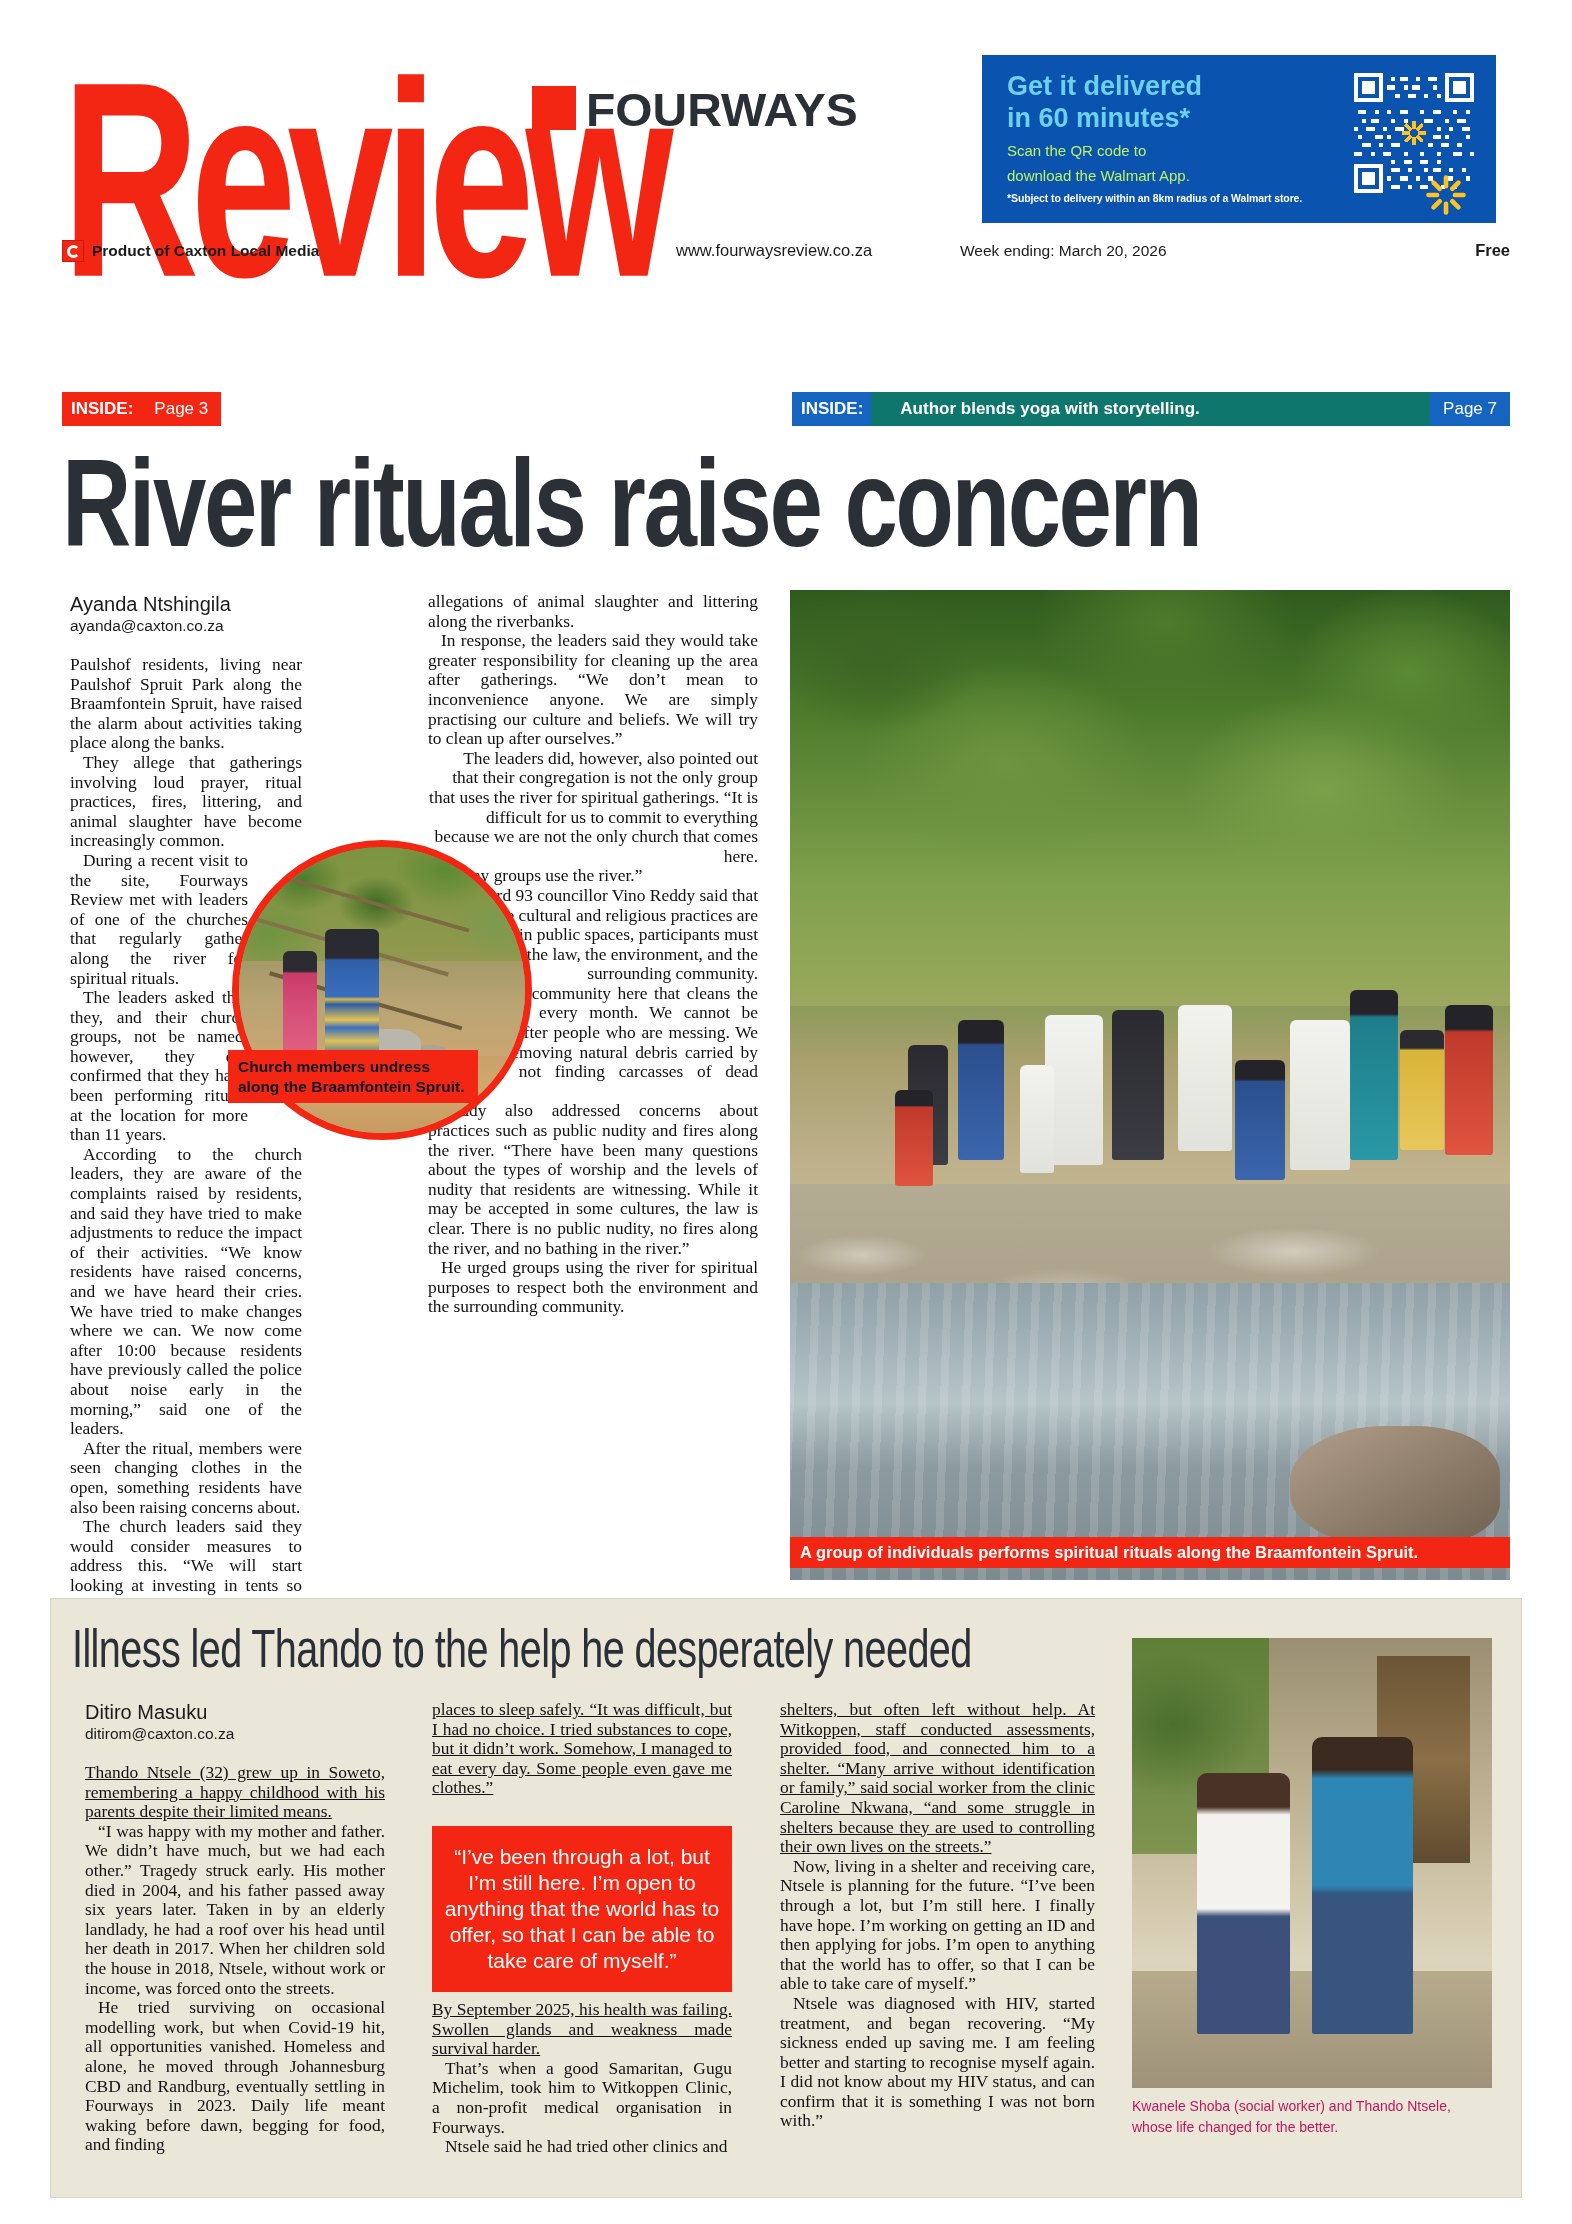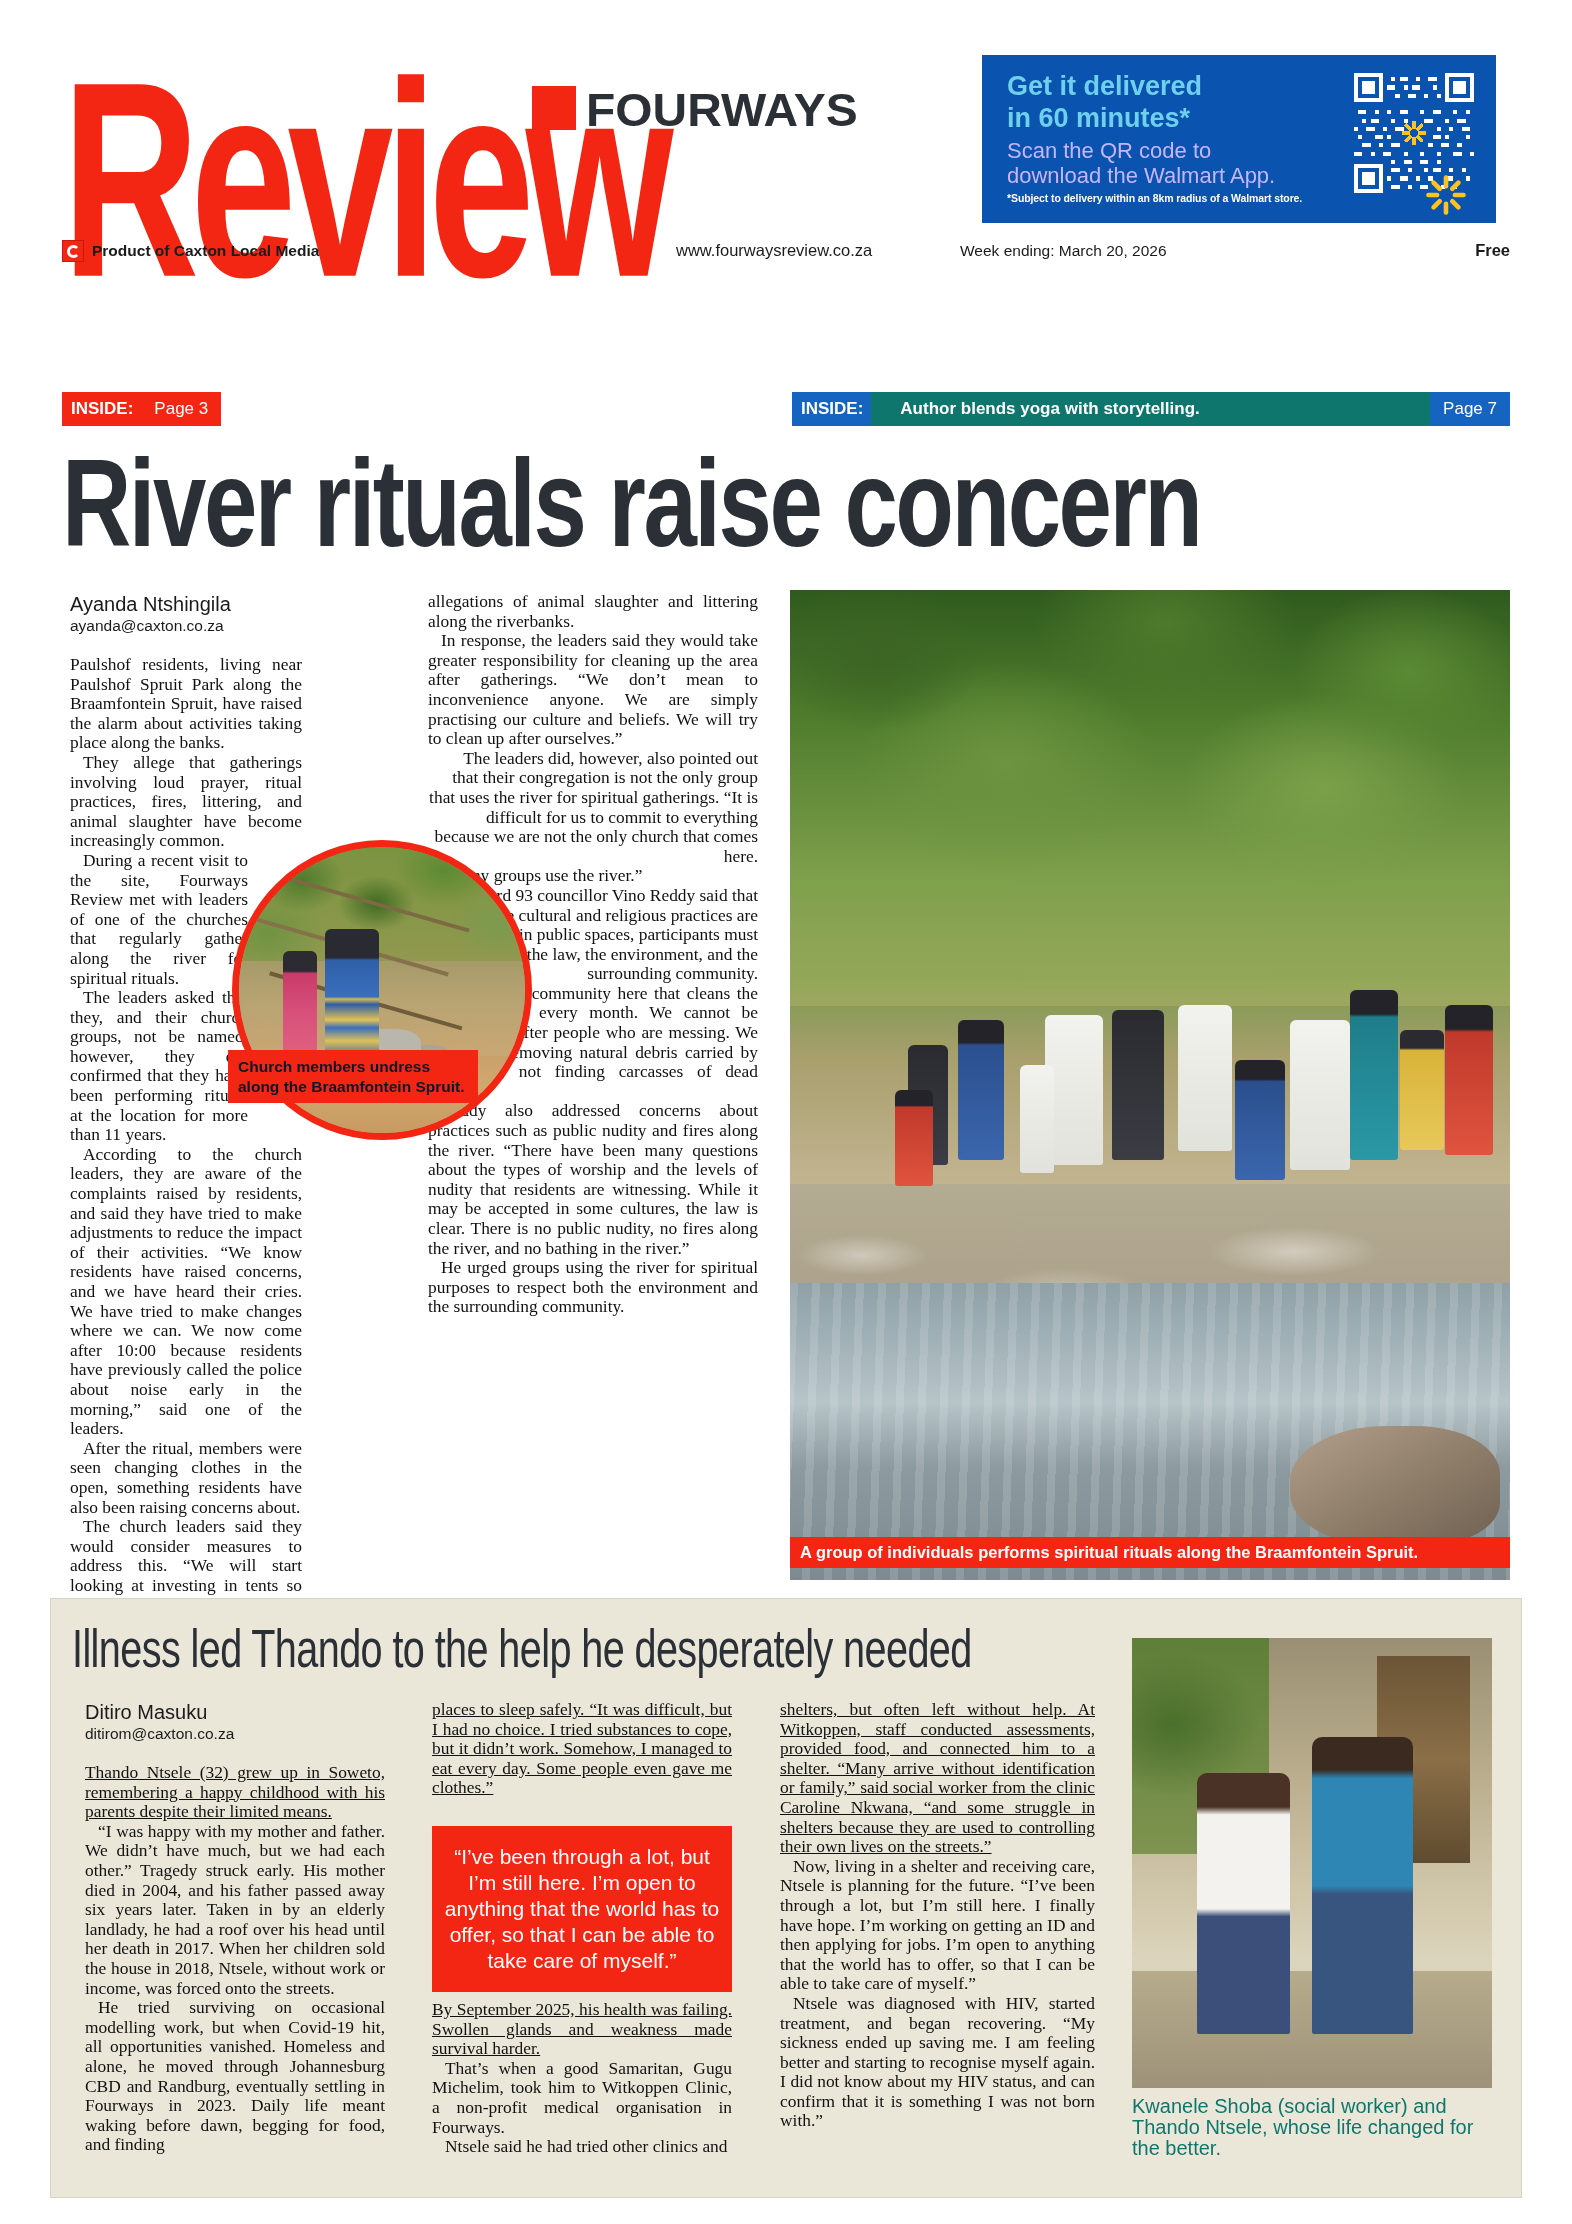--- a/index.html
+++ b/index.html
@@ -52,21 +52,21 @@
     font-family: "Liberation Sans", sans-serif;
     overflow: hidden;
   }
   .wm-head {
     position: absolute; left: 25px; top: 15px;
     color: #6fd0ee; font-weight: 700; font-size: 27px; line-height: 32px;
     white-space: pre-line;
   }
   .wm-sub {
     position: absolute; left: 25px; top: 83px;
-    color: #c4b5fd; font-weight: 400; font-size: 22px; line-height: 25px;
+    color: #bef264; font-weight: 400; font-size: 15px; line-height: 25px;
     white-space: pre-line;
   }
   .wm-fine {
     position: absolute; left: 25px; top: 137px;
     color: #ffffff; font-weight: 700; font-size: 10.5px; letter-spacing: -0.1px;
   }
   .wm-qr {
     position: absolute; right: 22px; top: 18px;
     width: 120px; height: 120px;
   }
@@ -301,22 +301,22 @@
     background: linear-gradient(180deg,#4a3326 0%, #4a3326 13%, #f4f2ee 16%, #f4f2ee 52%, #3c4f7a 55%, #3c4f7a 100%);
     border-radius: 10px 10px 2px 2px;
   }
   .bp-man {
     position:absolute; left: 50%; top: 22%; width: 28%; height: 66%;
     background: linear-gradient(180deg,#3a2a20 0%, #3a2a20 11%, #2e86b5 14%, #2e86b5 50%, #37557f 53%, #37557f 100%);
     border-radius: 10px 10px 2px 2px;
   }
   .bottom-caption {
     position: absolute; left: 1132px; top: 2096px; width: 362px;
-    font-family: "Liberation Sans", sans-serif; font-size: 20px; line-height: 21px;
-    color: #0f766e;
+    font-family: "Liberation Sans", sans-serif; font-size: 14px; line-height: 21px;
+    color: #be185d;
   }
 </style>
 </head>
 <body>
 
 <div class="page">
 
   <div class="masthead">
 
     <div class="logo-wrap">

